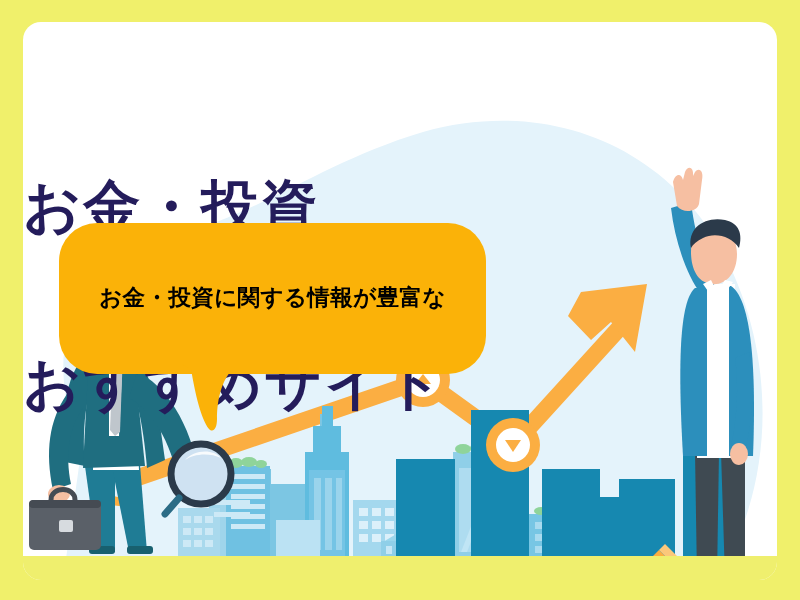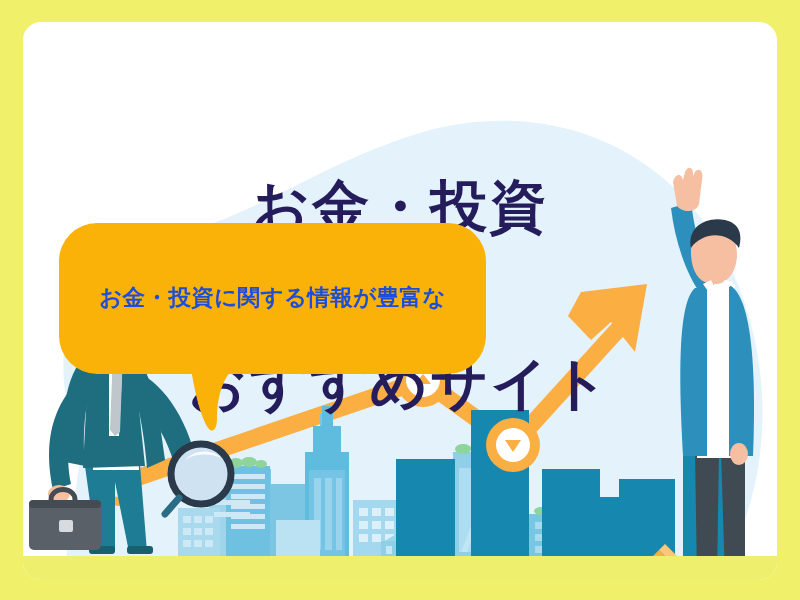--- a/index.html
+++ b/index.html
@@ -23,21 +23,21 @@
     position:absolute;left:0;top:0;width:754px;height:558px;
   }
   
   .ground{
     position:absolute;left:0;bottom:0;width:754px;height:24px;
     background:#EFEF6E;
   }
   
   .title{
     position:absolute;left:0;top:38px;width:754px;
-    text-align:center;
+    text-align:left;
     color:#241C5B;
     font-weight:bold;
     font-size:57px;
     line-height:1.03;
     letter-spacing:2px;
     white-space:pre;
     z-index:40;
   }
   .title .l1{display:block;}
   .title .l2{display:block;}
@@ -49,21 +49,21 @@
   .bubble{
     position:relative;
     width:427px;height:151px;
     background:#FBB208;
     border-radius:38px;
     display:flex;flex-direction:column;
     align-items:center;justify-content:center;
     box-sizing:border-box;
   }
   .bubble .bline{
-    color:#1d4ed8;font-weight:bold;font-size:22.5px;
+    color:#000000;font-weight:bold;font-size:22.5px;
     line-height:1.55;letter-spacing:0.4px;white-space:nowrap;
   }
   .bubble-tail{
     position:absolute;left:118px;top:140px;width:70px;height:72px;
   }
 
   
   .scene{position:absolute;left:0;top:0;width:754px;height:558px;}
 </style>
 </head>

